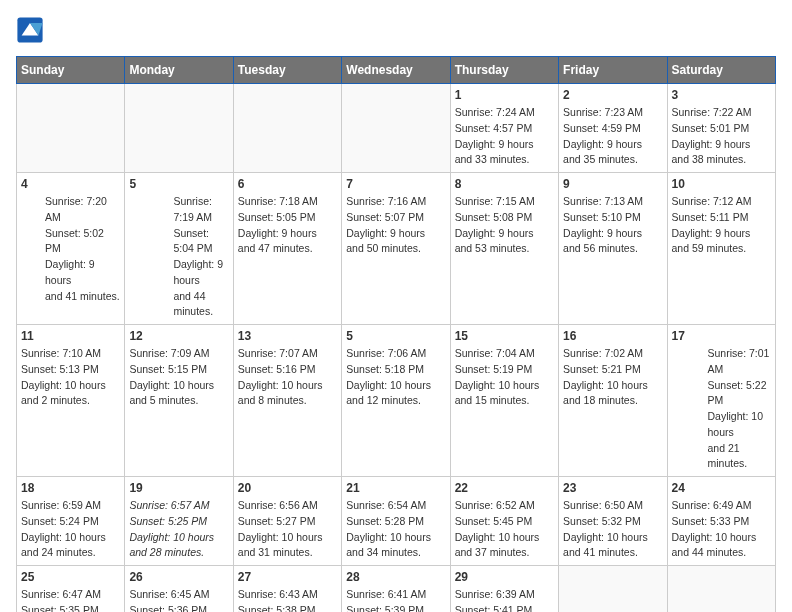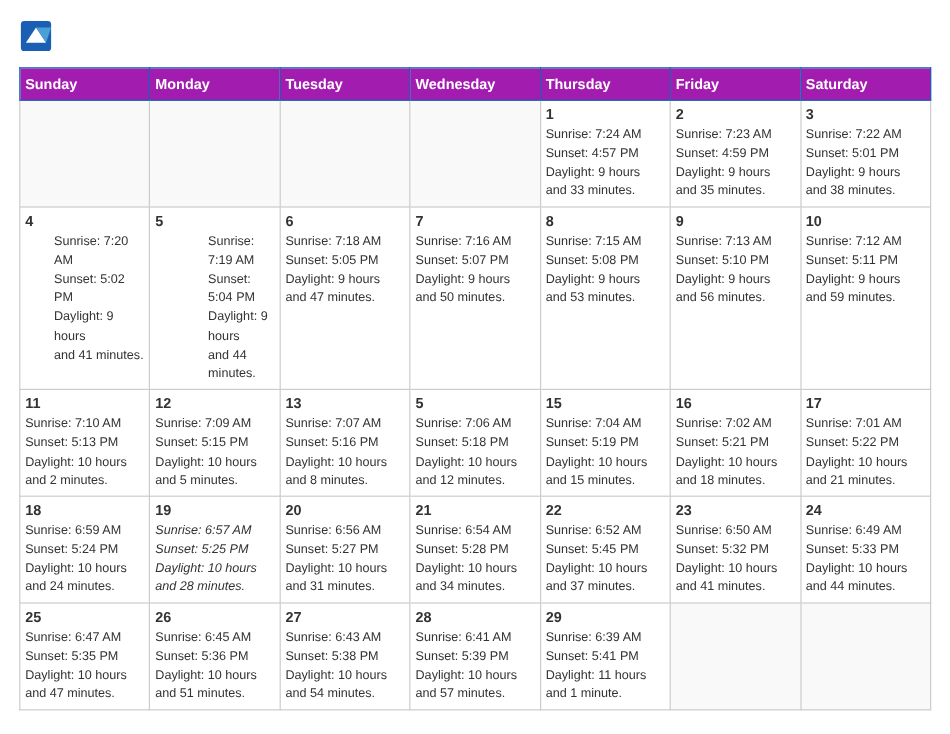--- a/index.html
+++ b/index.html
@@ -46,21 +46,21 @@
     .title-location {
       font-size: 16px;
       color: #555;
     }
     .calendar {
       width: 100%;
       border-collapse: collapse;
       font-size: 11px;
     }
     .calendar th {
-      background-color: #a21caf;
+      background-color: #737373;
       color: #fff;
       padding: 6px 4px;
       text-align: left;
       font-size: 12px;
       border: 1px solid #1a5fb4;
     }
     .calendar td {
       border: 1px solid #ccc;
       vertical-align: top;
       padding: 4px;
@@ -232,21 +232,21 @@
         </td>
         <td>
           <div class="day-number">16</div>
           <div class="day-info" style="white-space: pre-line;">Sunrise: 7:02 AM
 Sunset: 5:21 PM
 Daylight: 10 hours
 and 18 minutes.</div>
         </td>
         <td>
           <div class="day-number">17</div>
-          <div class="day-info" style="white-space: pre-line;">Sunrise: 7:01 AM
+          <div class="day-info" style="white-space: pre-line; margin-left: 36px;">Sunrise: 7:01 AM
 Sunset: 5:22 PM
 Daylight: 10 hours
 and 21 minutes.</div>
         </td>
       </tr>
       <tr>
         <td>
           <div class="day-number">18</div>
           <div class="day-info" style="white-space: pre-line;">Sunrise: 6:59 AM
 Sunset: 5:24 PM

